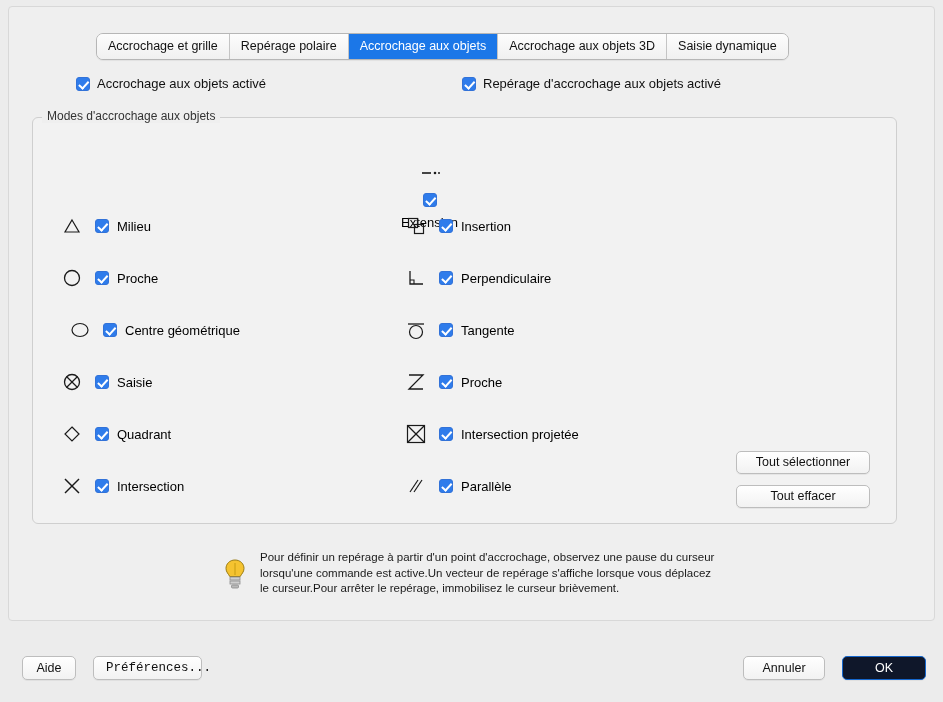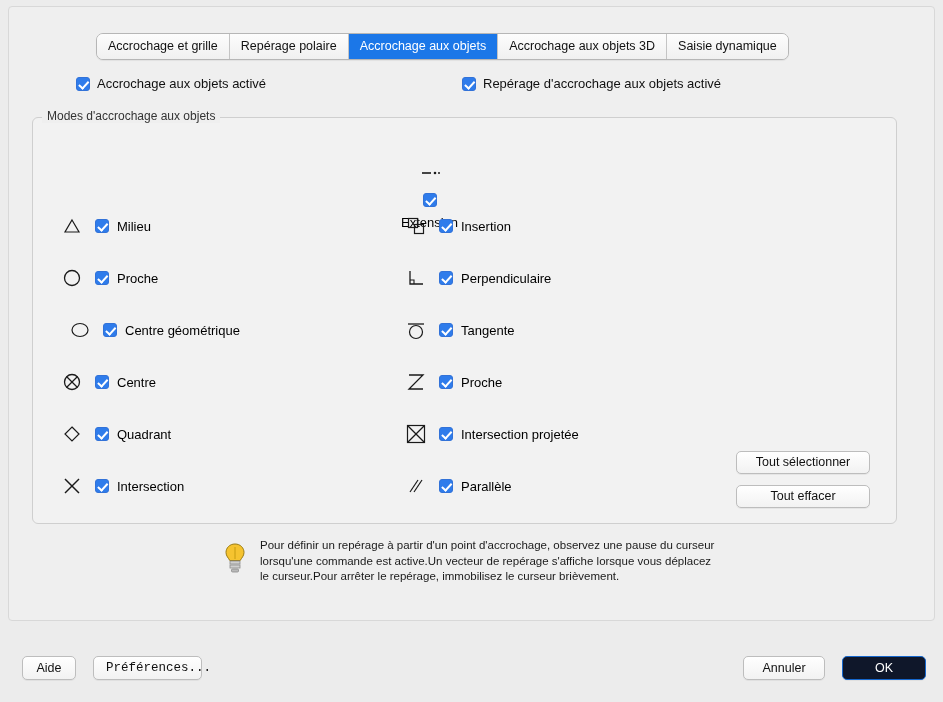--- a/index.html
+++ b/index.html
@@ -207,25 +207,25 @@
   .btn-clear-all {
     position: absolute;
     right: 26px;
     top: 367px;
     width: 134px;
   }
   
   .tip {
     position: absolute;
     left: 222px;
-    top: 538px;
+    top: 550px;
     width: 500px;
     display: flex;
     gap: 12px;
-    align-items: center;
+    align-items: flex-end;
   }
   .tip-text {
     font-size: 11.5px;
     line-height: 1.35;
     color: #1a1a1a;
   }
   
   .bottombar {
     height: 54px;
     flex: none;
@@ -330,21 +330,21 @@
 
         <div class="mode-item" style="left:24px; top:251px;">
           <span class="glyph">
             <svg width="22" height="22" viewBox="0 0 22 22">
               <circle cx="11" cy="11" r="7.5" fill="none" stroke="#1a1a1a" stroke-width="1.3"></circle>
               <line x1="5.5" y1="5.5" x2="16.5" y2="16.5" stroke="#1a1a1a" stroke-width="1.2"></line>
               <line x1="16.5" y1="5.5" x2="5.5" y2="16.5" stroke="#1a1a1a" stroke-width="1.2"></line>
             </svg>
           </span>
           <span class="cb"></span>
-          <span class="lbl">Centre</span>
+          <span class="lbl">Saisie</span>
         </div>
 
         <div class="mode-item" style="left:24px; top:303px;">
           <span class="glyph">
             <svg width="22" height="22" viewBox="0 0 22 22">
                 <polygon points="11,4 18,11 11,18 4,11" fill="none" stroke="#1a1a1a" stroke-width="1.2"></polygon>
               </svg>
           </span>
           <span class="cb"></span>
           <span class="lbl">Quadrant</span>

